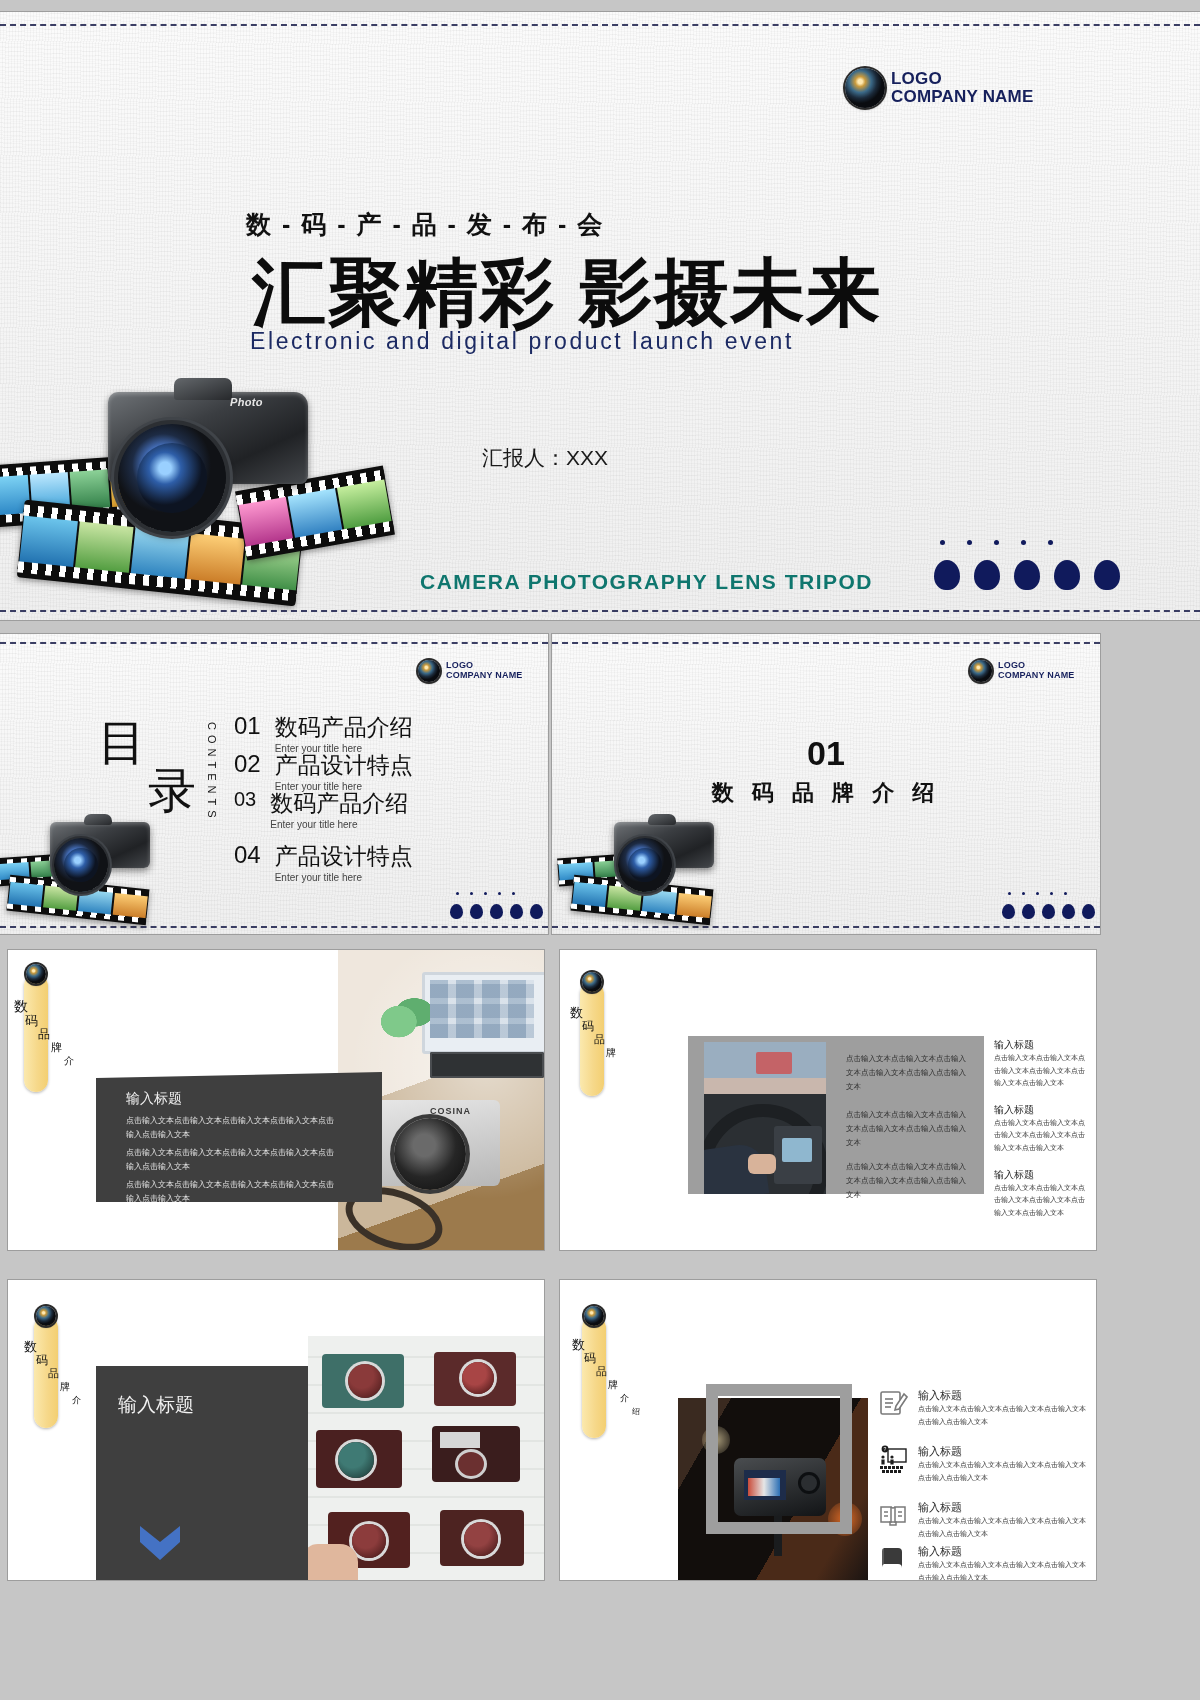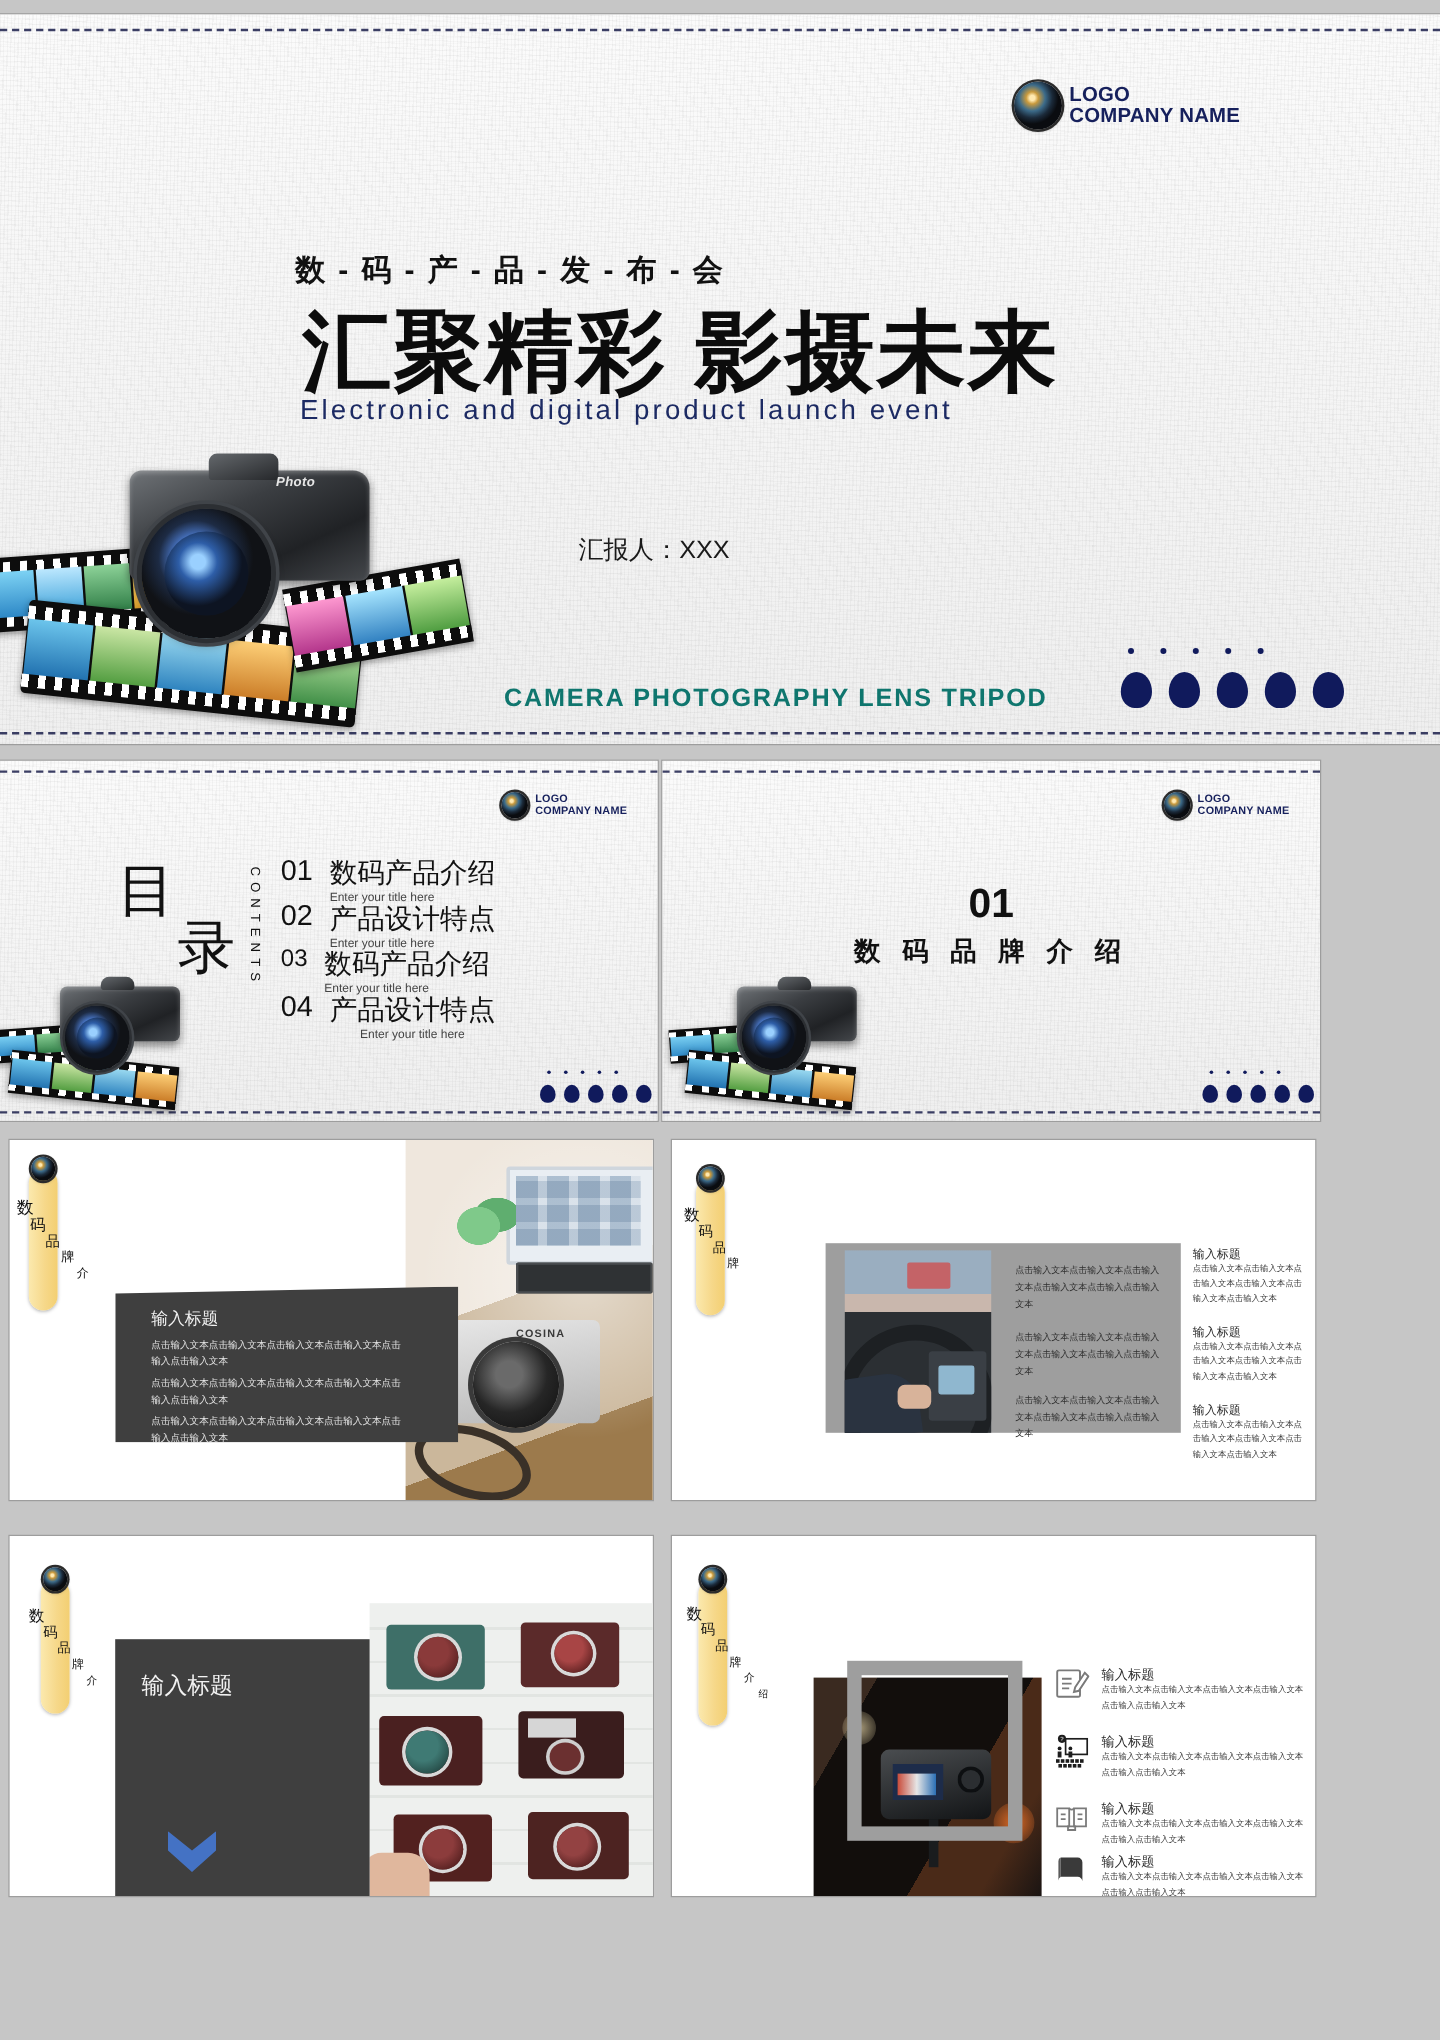--- a/index.html
+++ b/index.html
@@ -236,21 +236,21 @@
         <span class="toc-sub" style="font-size:10px;display:block;">Enter your title here</span>
       </span>
     </div>
     <div class="toc-item" style="left:234px;top:154px;">
       <span class="toc-num" style="font-size:20px;text-align:right;">03</span>
       <span>
         <span class="toc-tl" style="font-size:23px;display:block;">数码产品介绍</span>
         <span class="toc-sub" style="font-size:10px;display:block;">Enter your title here</span>
       </span>
     </div>
-    <div class="toc-item" style="left:234px;top:192px;text-align:center;">
+    <div class="toc-item" style="left:234px;top:207px;">
       <span class="toc-num" style="font-size:24px;">04</span>
       <span>
         <span class="toc-tl" style="font-size:23px;display:block;">产品设计特点</span>
         <span class="toc-sub" style="font-size:10px;display:block;">Enter your title here</span>
       </span>
     </div>
 
     <div class="minidots" style="left:456px;top:258px;gap:11px;">
       <span class="m" style="width:3px;height:3px;"></span>
       <span class="m" style="width:3px;height:3px;"></span>

